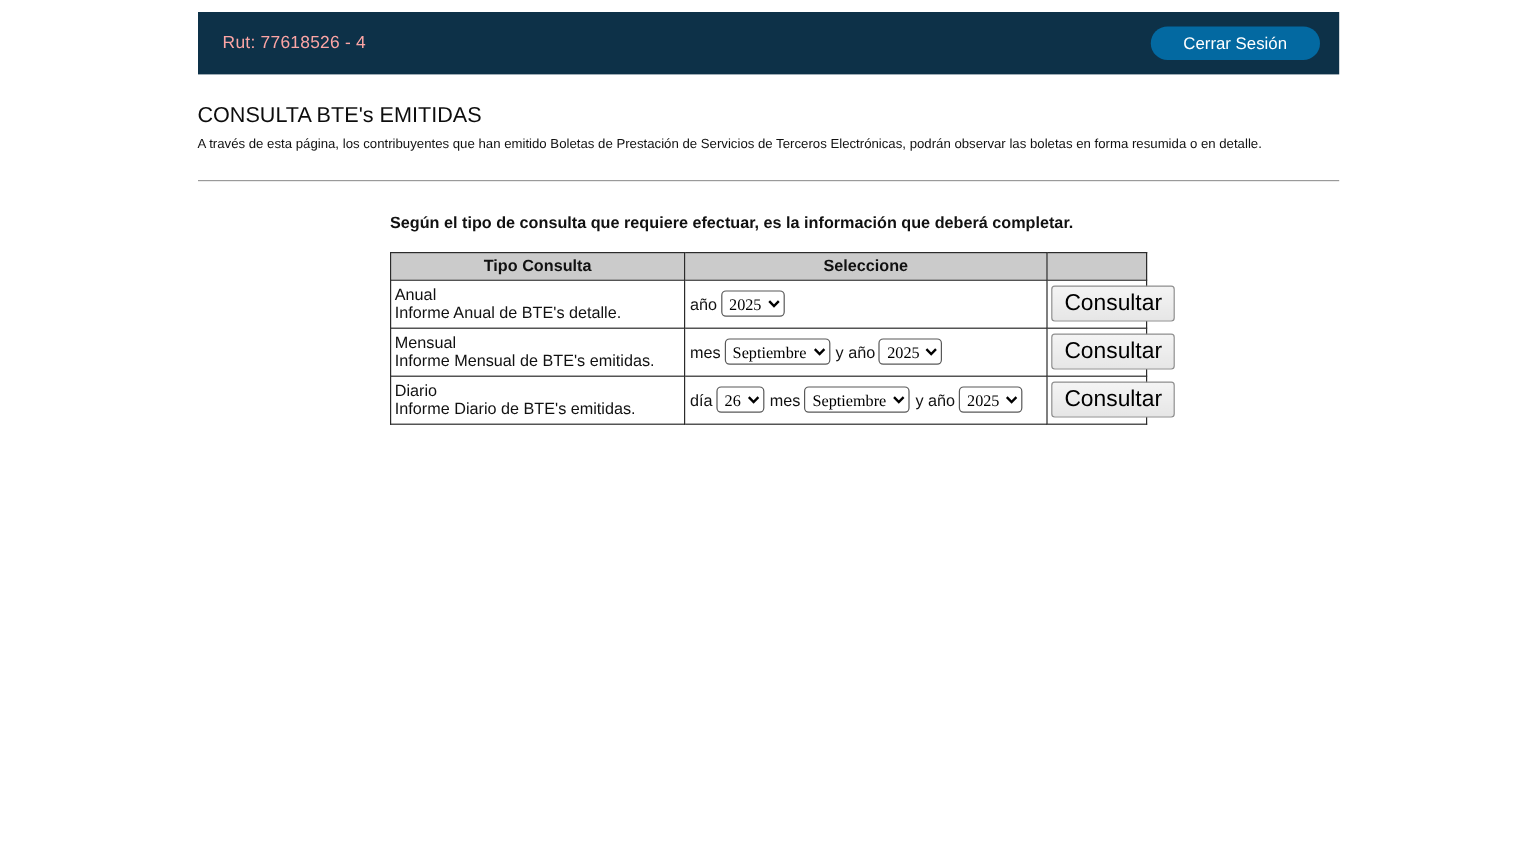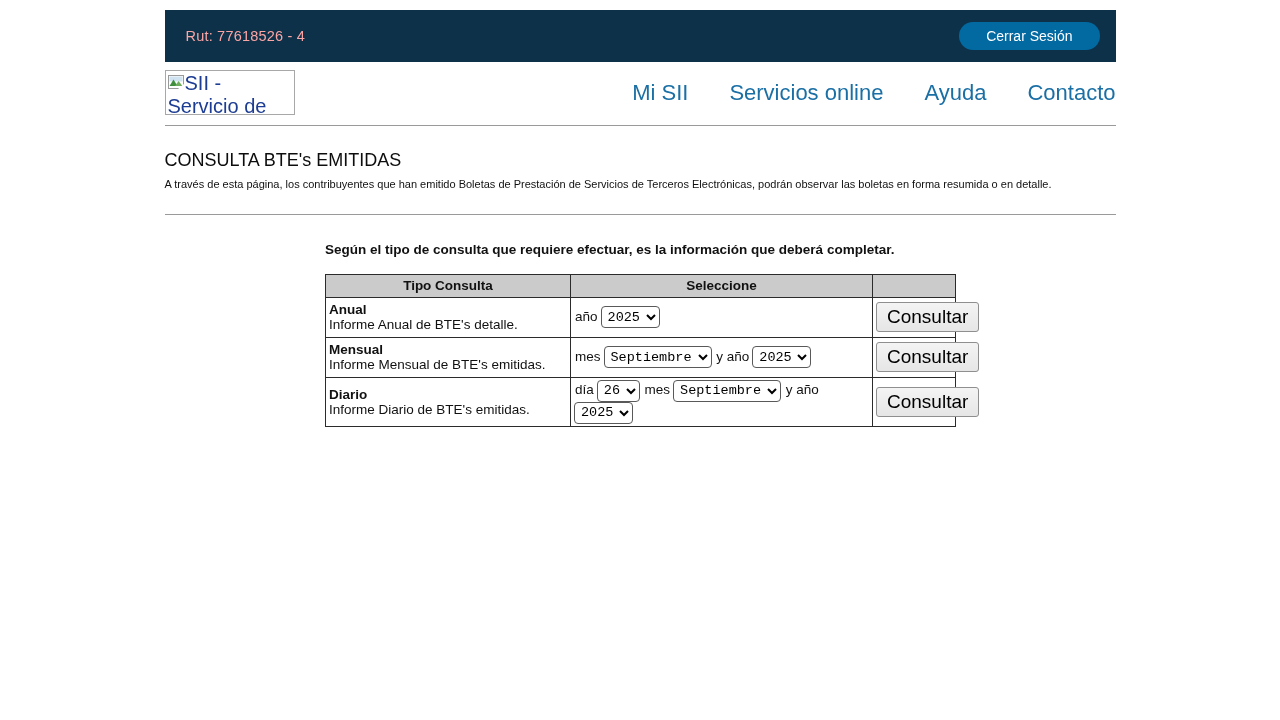--- a/index.html
+++ b/index.html
@@ -93,27 +93,27 @@
     font-weight: bold;
     text-align: center;
     height: 23px;
     padding: 2px 3px;
   }
   .consult-table td { height: 40px; padding: 2px 3px; background: #ffffff; }
   .col-tipo { width: 245px; }
   .col-sel  { width: 302px; }
   .col-btn  { width: 83px; }
 
-  .row-name { font-weight: bold; display: block; }
+  .row-name { font-weight: normal; display: block; }
   .row-desc { display: block; }
 
   .sel-cell { padding-left: 4px; }
   .ctl-label { margin: 0 3px 0 1px; }
   .sel-cell select {
-    font-family: Liberation Mono, monospace;
+    font-family: Liberation Serif, serif;
     font-size: 13.5px;
     background: #ffffff;
     border: 1px solid #595959;
     border-radius: 4px;
     padding: 1px 2px;
     height: 22px;
     color: #000;
   }
 
   .btn-cell { text-align: center; }
@@ -132,37 +132,20 @@
 </head>
 <body>
 
 <div class="page">
 
   <div class="topbar">
     <span class="rut">Rut: 77618526 - 4</span>
     <button class="logout-btn">Cerrar Sesión</button>
   </div>
 
-  <div class="site-header">
-    <div class="logo-box">
-      <svg class="broken-ico" width="16" height="15" viewBox="0 0 16 15">
-        <rect x="0.5" y="0.5" width="15" height="13" fill="#ffffff" stroke="#9a9a9a"></rect>
-        <rect x="1.5" y="1.5" width="13" height="5" fill="#cfe3f0"></rect>
-        <polygon points="1.5,11 5.5,4.5 9.5,11" fill="#3f8f3f"></polygon>
-        <polygon points="7,11 10.5,6 14.5,11" fill="#6fae5c"></polygon>
-        <polygon points="10,14 16,14 16,9" fill="#ffffff"></polygon>
-      </svg><span>SII - Servicio de</span>
-    </div>
-    <nav class="main-nav">
-      <a>Mi SII</a>
-      <a>Servicios online</a>
-      <a>Ayuda</a>
-      <a>Contacto</a>
-    </nav>
-  </div>
 
   <div class="content">
     <h1 class="page-title">CONSULTA BTE's EMITIDAS</h1>
     <p class="page-desc">A través de esta página, los contribuyentes que han emitido Boletas de Prestación de Servicios de Terceros Electrónicas, podrán observar las boletas en forma resumida o en detalle.</p>
     <hr class="rule">
 
     <div class="consult-block">
       <p class="consult-intro">Según el tipo de consulta que requiere efectuar, es la información que deberá completar.</p>
 
       <table class="consult-table">

